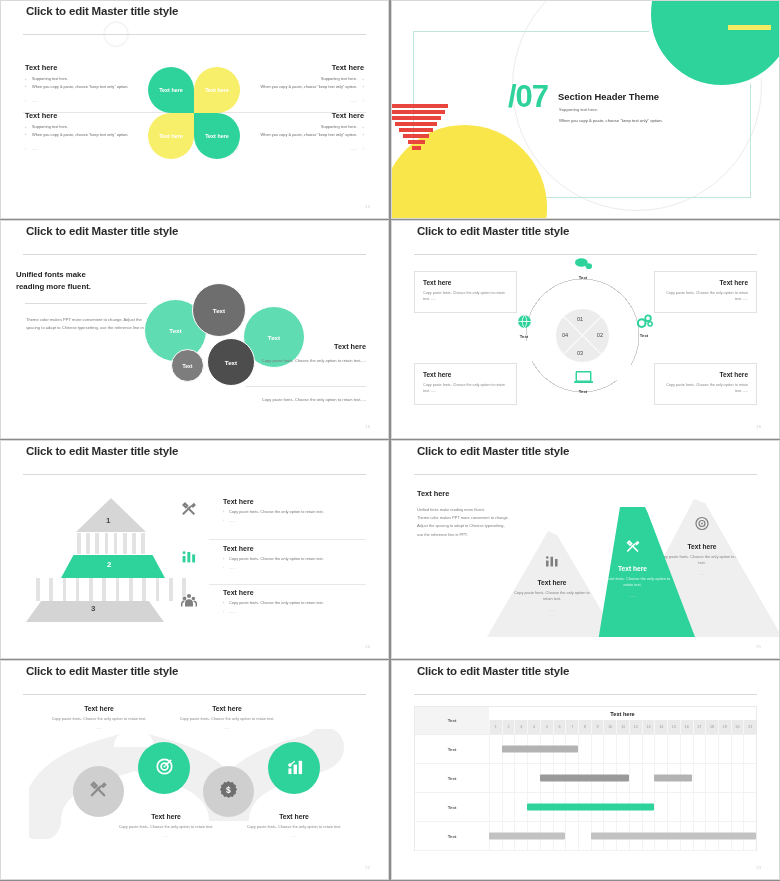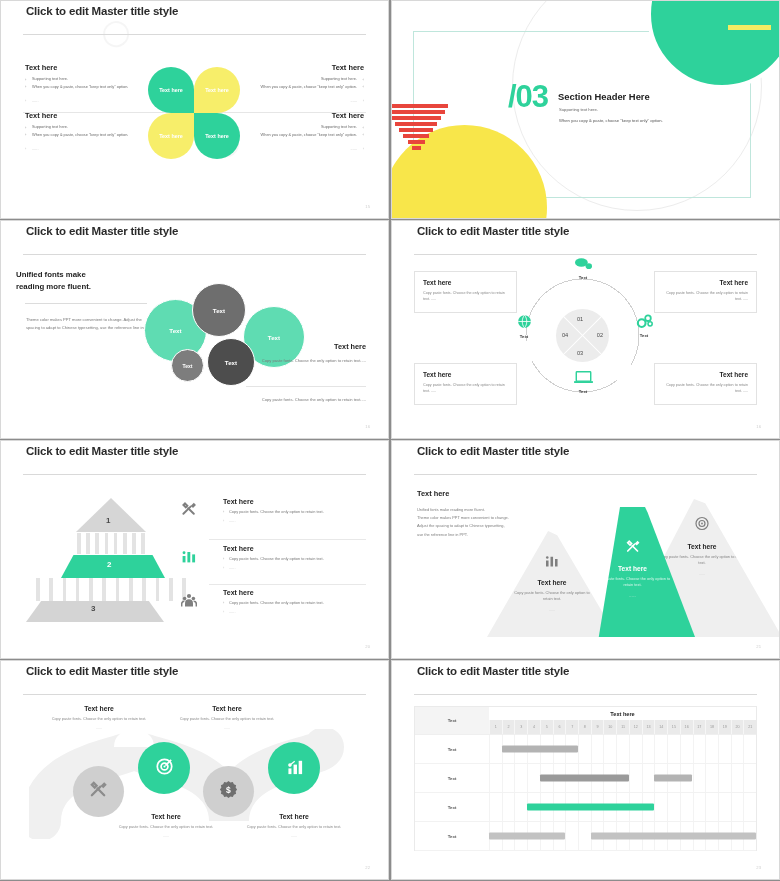--- a/index.html
+++ b/index.html
@@ -276,22 +276,22 @@
       <i style="width:64px"></i>
         <i style="width:57px"></i>
         <i style="width:50px"></i>
       <i style="width:42px"></i>
         <i style="width:34px"></i>
         <i style="width:26px"></i>
       <i style="width:17px"></i>
         <i style="width:9px"></i>
     </div>
 
-    <div class="tri-num">/03</div>
-    <div class="sec-h">Section Header Here</div>
+    <div class="tri-num">/07</div>
+    <div class="sec-h">Section Header Theme</div>
     <div class="sec-sub1">Supporting text here.</div>
     <div class="sec-sub2">When you copy &amp; paste, choose "keep text only" option.</div>
   </div>
 
   <div class="slide">
     <div class="s-title">Click to edit Master title style</div>
     <div class="s-rule"></div>
 
     <div class="lead-h">Unified fonts make<br>reading more fluent.</div>
     <div class="lead-rule"></div>

